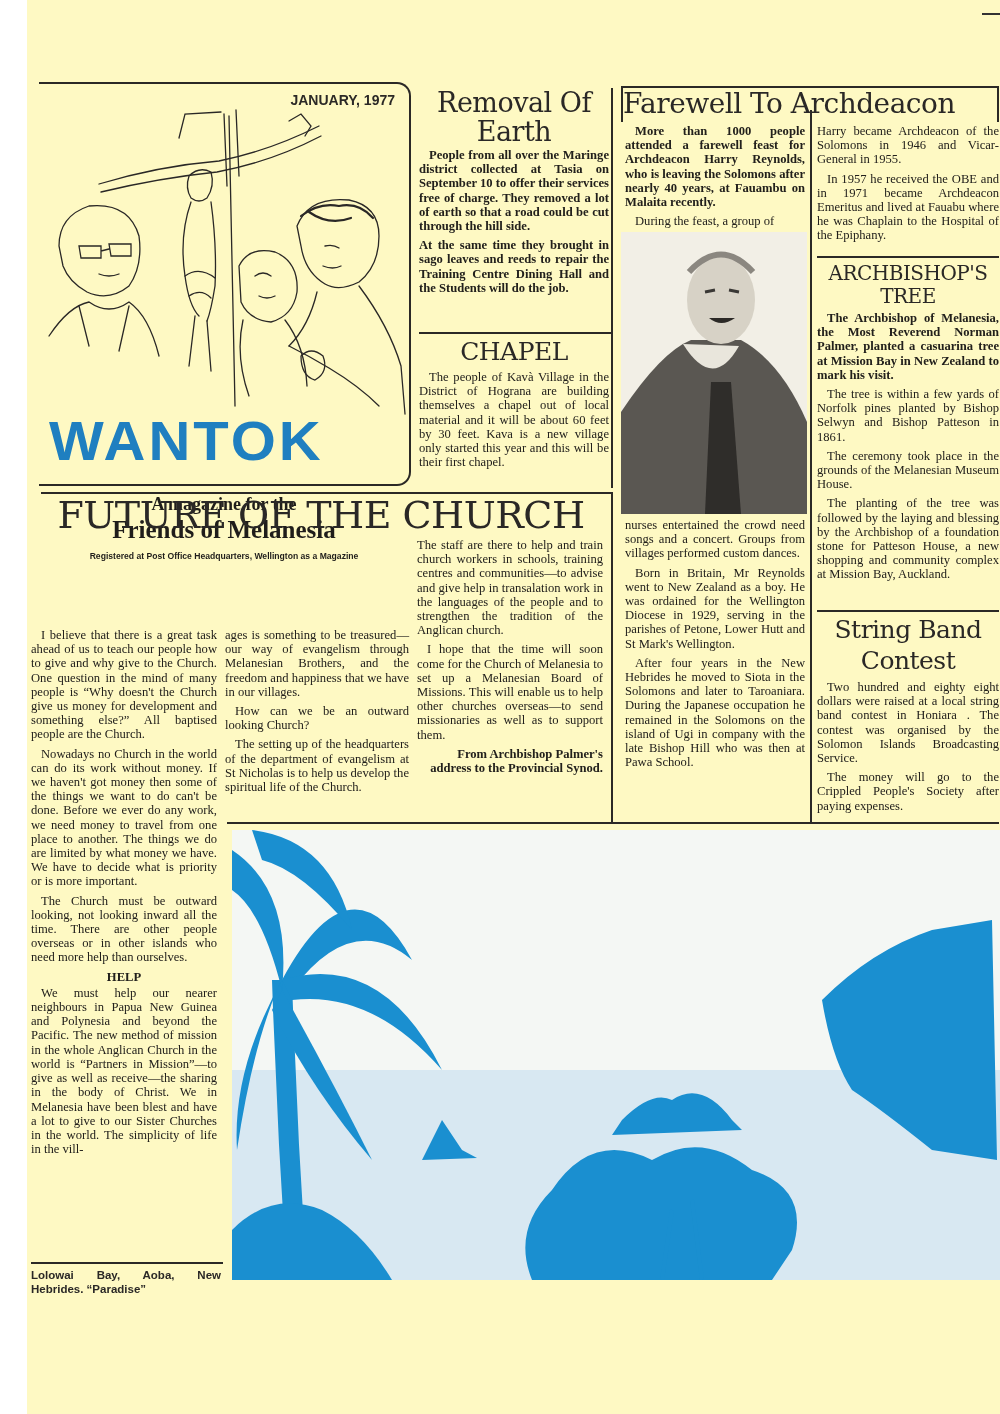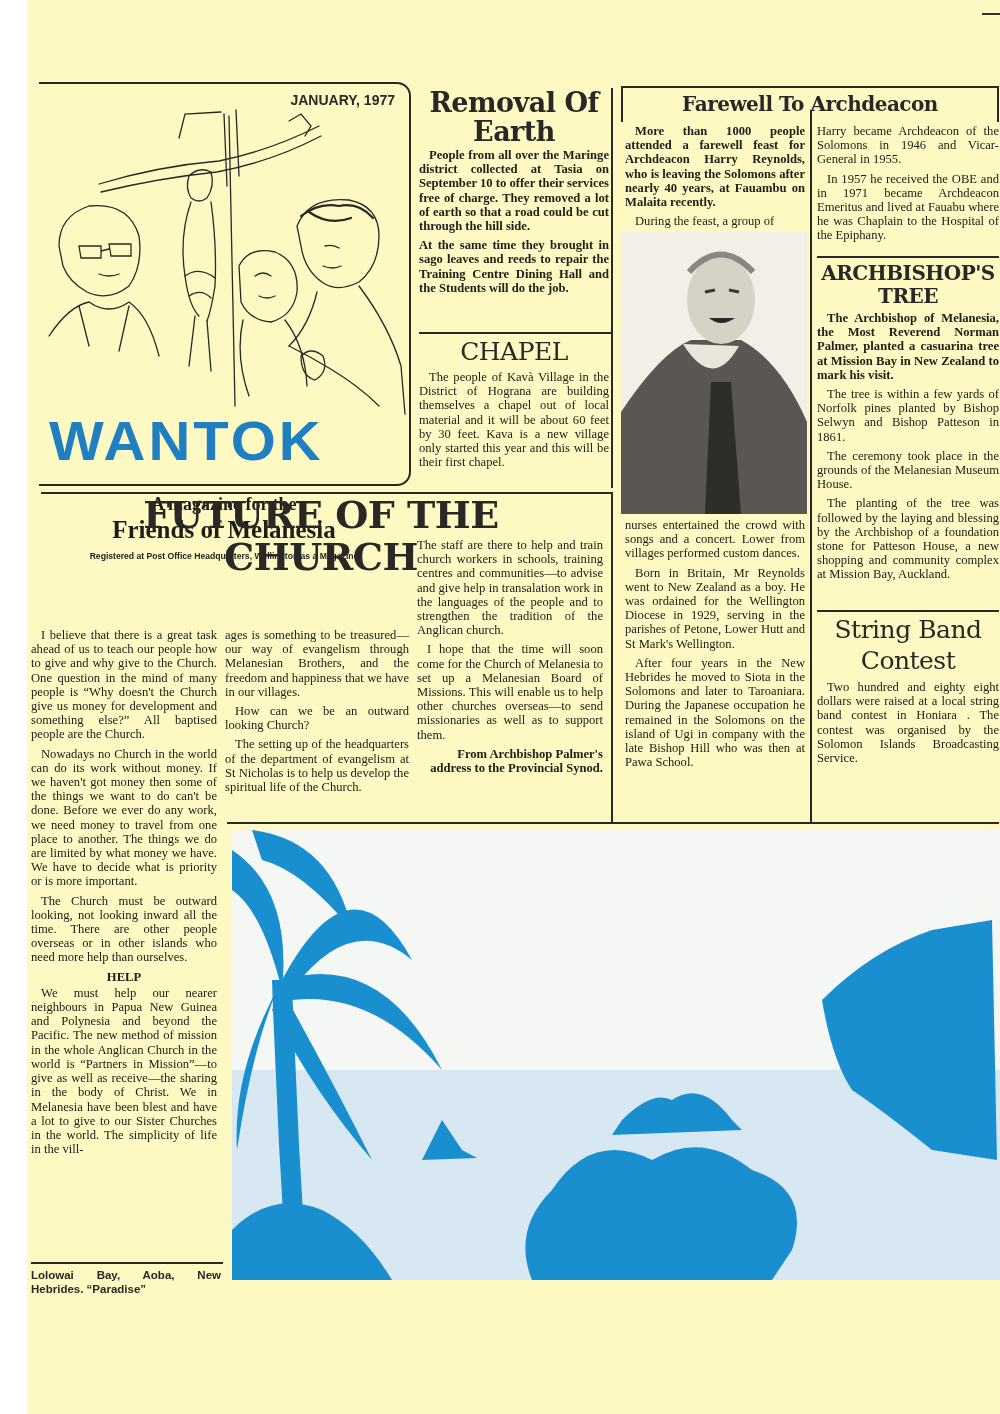--- a/index.html
+++ b/index.html
@@ -17,21 +17,21 @@
     .scan-mark { position: absolute; left: 955px; top: 13px; width: 20px; height: 2px; background: #333; }
     .abs { position: absolute; }
     .txt {
       font-family: Liberation Serif, serif;
       font-size: 12.6px; line-height: 14.2px; text-align: justify;
       color: #22201c;
     }
     .txt p { margin: 0 0 5px 0; text-indent: 10px; }
     .txt p.noind { text-indent: 0; }
     .bold { font-weight: bold; }
-    .hl { font-family: "DejaVu Serif", serif; font-weight: bold; color: #2a2826; text-align: center; letter-spacing: -0.5px; }
+    .hl { font-family: "DejaVu Serif", serif; font-weight: normal; color: #2a2826; text-align: center; letter-spacing: -0.5px; }
 
     
     .masthead {
       left: 12px; top: 82px; width: 370px; height: 400px;
       border: 2px solid #2b2926; border-radius: 14px; border-left: none;
       border-top-left-radius: 0; border-bottom-left-radius: 0;
     }
     .date { right: 14px; top: 8px; font-family: "Liberation Sans", sans-serif; font-weight: bold; font-size: 14px; color: #2b2926; }
     .wantok { left: 10px; top: 332px; font-family: "Liberation Sans", sans-serif; font-weight: bold; font-size: 58px; color: #1f7fc0; letter-spacing: 3px; line-height: 50px; transform: scaleY(0.95); }
     .tagline1 { left: 0; width: 370px; top: 410px; text-align:center; font-family: "Liberation Serif", serif; font-weight: bold; font-size: 18px; }
@@ -100,39 +100,39 @@
     <div class="hl" style="font-size:25px;line-height:28px;font-weight:normal;margin-bottom:4px;">CHAPEL</div>
     <div class="txt">
       <p>The people of Kavà Village in the District of Hograna are building themselves a chapel out of local material and it will be about 60 feet by 30 feet. Kava is a new village only started this year and this will be their first chapel.</p>
     </div>
   </div>
   <div class="rule" style="left:584px;top:88px;width:1.5px;height:400px;"></div>
 
   <div class="rule" style="left:594px;top:86px;width:378px;height:2px;"></div>
   <div class="rule" style="left:594px;top:86px;width:2px;height:36px;"></div>
   <div class="rule" style="left:970px;top:86px;width:2px;height:36px;"></div>
-  <div class="abs hl" style="left:596px;top:88px;width:374px;font-size:20px;line-height:32px;">Farewell To Archdeacon</div>
+  <div class="abs hl" style="left:575px;top:88px;width:374px;font-size:28px;line-height:32px;">Farewell To Archdeacon</div>
 
   <div class="abs txt" style="left:598px;top:124px;width:180px;">
     <p class="bold">More than 1000 people attended a farewell feast for Archdeacon Harry Reynolds, who is leaving the Solomons after nearly 40 years, at Fauambu on Malaita recently.</p>
     <p>During the feast, a group of</p>
   </div>
 
   <svg class="abs" style="left:594px;top:232px" width="186" height="282" viewBox="0 0 186 282">
     <rect width="186" height="282" fill="#f2efe6"></rect>
     <path d="M0 282 L0 180 Q40 120 70 108 L120 108 Q160 130 186 190 L186 282 Z" fill="#5a5752"></path>
     <path d="M62 112 Q92 160 118 114 Z" fill="#e9e6dc"></path>
     <path d="M90 150 L110 150 L120 282 L84 282 Z" fill="#2f2d2a"></path>
     <ellipse cx="100" cy="68" rx="34" ry="44" fill="#d7d2c6"></ellipse>
     <path d="M68 40 Q100 5 132 40" fill="none" stroke="#8b8780" stroke-width="6"></path>
     <path d="M84 60 L94 58 M108 58 L118 60" stroke="#3a3835" stroke-width="3"></path>
     <path d="M88 86 Q100 96 114 86" fill="#2b2926"></path>
   </svg>
   <div class="abs txt" style="left:598px;top:518px;width:180px;">
-    <p class="noind">nurses entertained the crowd with songs and a concert. Lower from villages performed custom dances.</p>
+    <p class="noind">nurses entertained the crowd need songs and a concert. Groups from villages performed custom dances.</p>
     <p>Born in Britain, Mr Reynolds went to New Zealand as a boy. He was ordained for the Wellington Diocese in 1929, serving in the parishes of Petone, Lower Hutt and St Mark's Wellington.</p>
     <p>After four years in the New Hebrides he moved to Siota in the Solomons and later to Taroaniara. During the Japanese occupation he remained in the Solomons on the island of Ugi in company with the late Bishop Hill who was then at Pawa School.</p>
   </div>
   <div class="rule" style="left:783px;top:110px;width:1.5px;height:712px;"></div>
 
   <div class="abs txt" style="left:790px;top:124px;width:182px;">
     <p class="noind">Harry became Archdeacon of the Solomons in 1946 and Vicar-General in 1955.</p>
     <p>In 1957 he received the OBE and in 1971 became Archdeacon Emeritus and lived at Fauabu where he was Chaplain to the Hospital of the Epiphany.</p>
   </div>
   <div class="rule" style="left:790px;top:256px;width:182px;height:2px;"></div>
@@ -147,20 +147,21 @@
       <p>The planting of the tree was followed by the laying and blessing by the Archbishop of a foundation stone for Patteson House, a new shopping and community complex at Mission Bay, Auckland.</p>
     </div>
   </div>
   <div class="rule" style="left:790px;top:610px;width:182px;height:2px;"></div>
 
   <div class="abs" style="left:790px;top:614px;width:182px;">
     <div class="hl" style="font-size:25px;line-height:31px;font-weight:normal;">String Band</div>
     <div class="hl" style="font-size:25px;line-height:31px;font-weight:normal;margin-bottom:4px;text-align:center;">Contest</div>
     <div class="txt">
       <p>Two hundred and eighty eight dollars were raised at a local string band contest in Honiara . The contest was organised by the Solomon Islands Broadcasting Service.</p>
+      <p>The money will go to the Crippled People's Society after paying expenses.</p>
     </div>
   </div>
 
   <div class="rule" style="left:14px;top:492px;width:572px;height:2px;"></div>
   <div class="abs hl" style="left:14px;top:494px;width:560px;font-size:38px;line-height:42px;letter-spacing:-0.5px;">FUTURE OF THE CHURCH</div>
   <div class="abs txt" style="left:4px;top:628px;width:186px;">
     <p>I believe that there is a great task ahead of us to teach our people how to give and why give to the Church. One question in the mind of many people is “Why doesn't the Church give us money for development and something else?” All baptised people are the Church.</p>
     <p>Nowadays no Church in the world can do its work without money. If we haven't got money then some of the things we want to do can't be done. Before we ever do any work, we need money to travel from one place to another. The things we do are limited by what money we have. We have to decide what is priority or is more important.</p>
     <p>The Church must be outward looking, not looking inward all the time. There are other people overseas or in other islands who need more help than ourselves.</p>
     <div class="bold" style="text-align:center;margin:2px 0 2px;">HELP</div>

